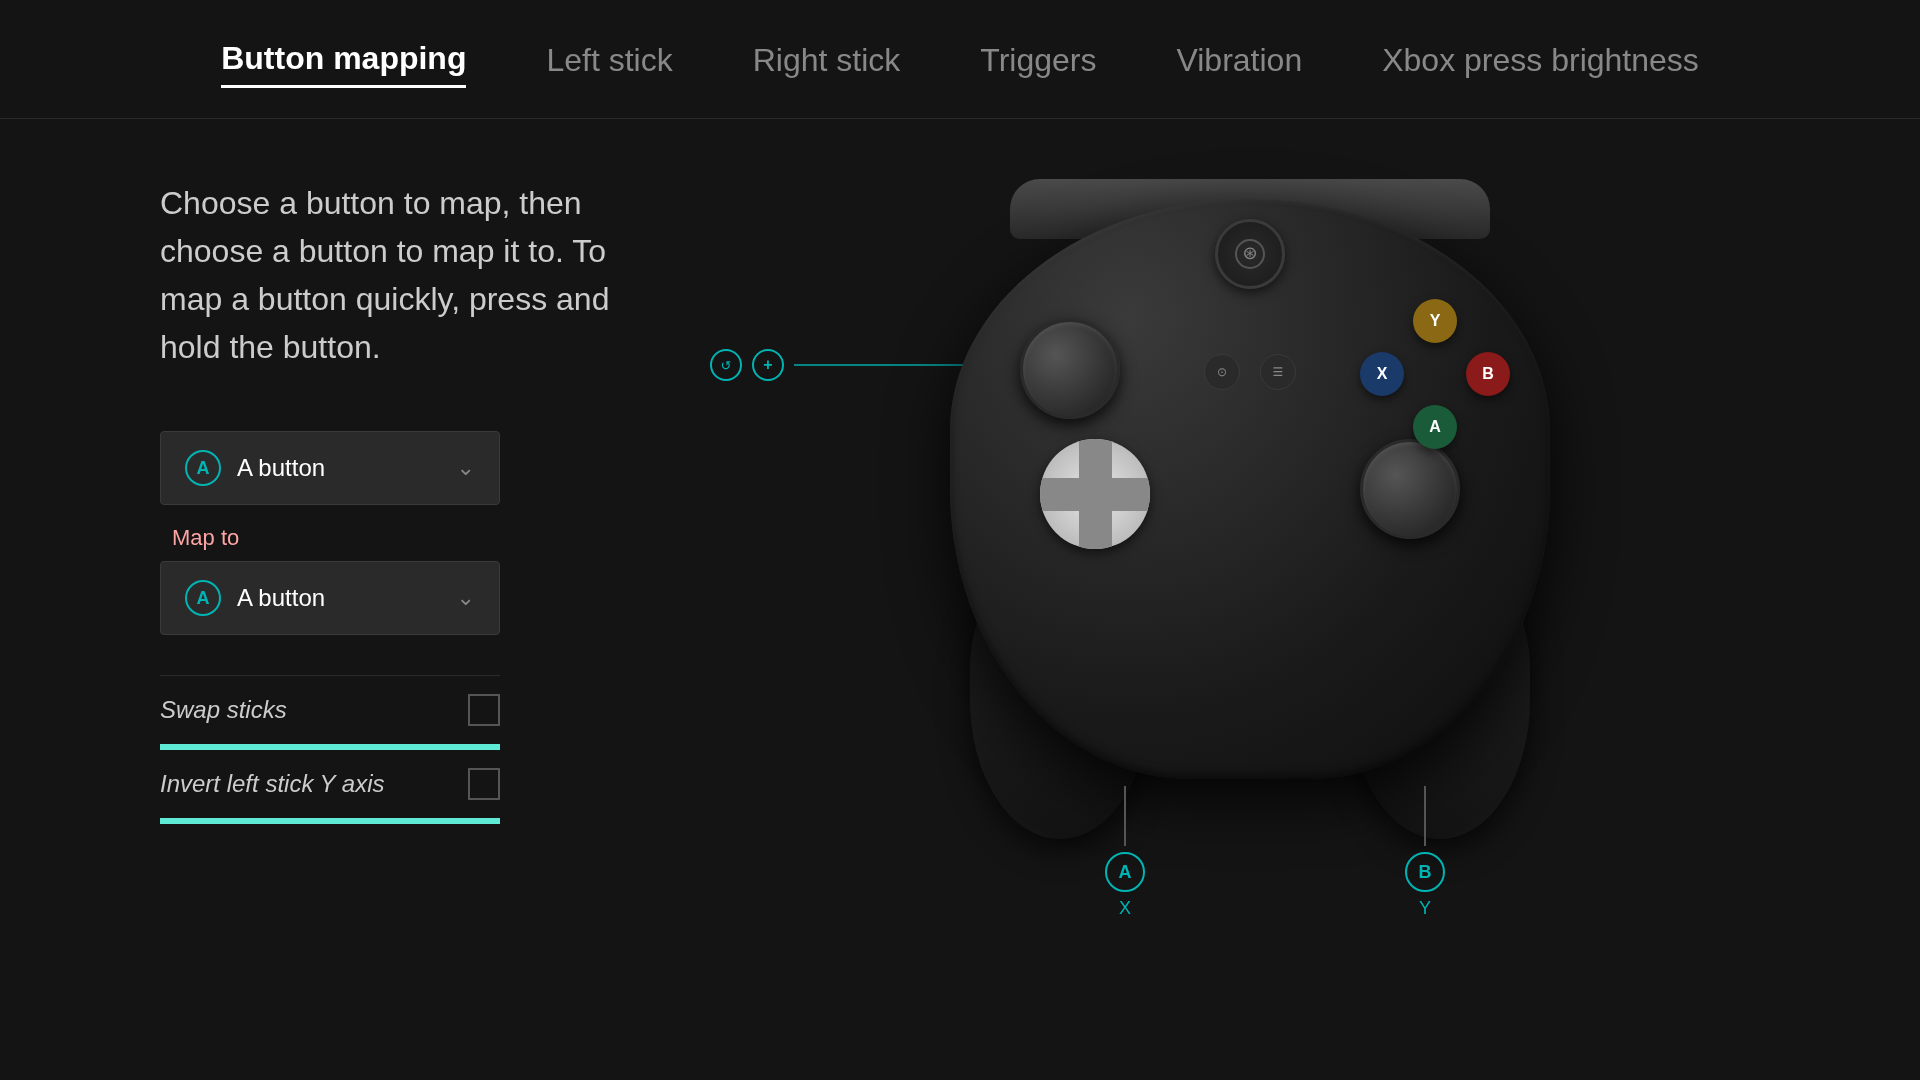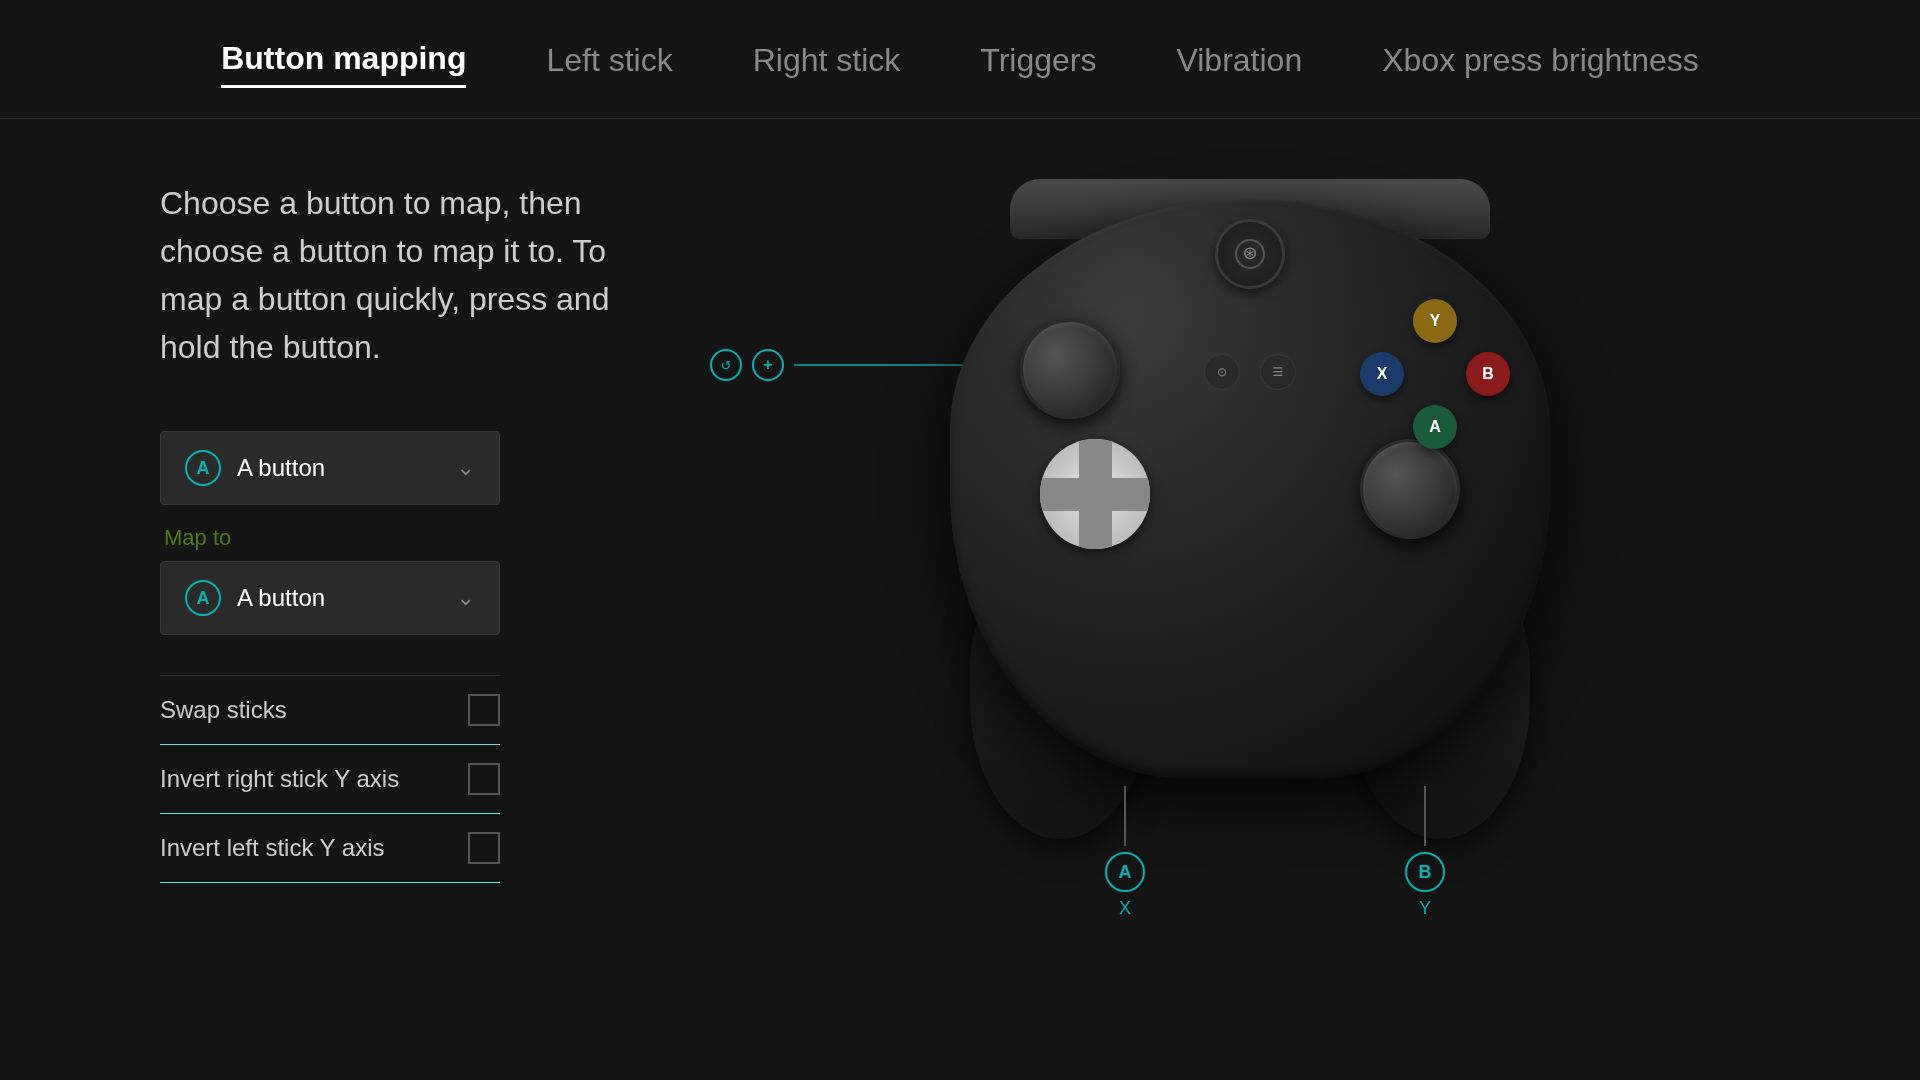--- a/index.html
+++ b/index.html
@@ -93,35 +93,36 @@
       color: #ffffff;
     }
 
     .dropdown .chevron {
       color: #888888;
       font-size: 22px;
     }
 
     .map-to-label {
       font-size: 22px;
-      color: #4d7c0f;
-      margin: 20px 4px 10px;
+      color: #fca5a5;
+      margin: 20px 12px 10px;
     }
 
     
     .checkbox-group {
       margin-top: 40px;
       width: 340px;
     }
 
     .checkbox-item {
       display: flex;
       align-items: center;
       padding: 18px 0;
-      border-bottom: 1px solid #5eead4;
+      border-bottom: 6px solid #5eead4;
+      font-style: italic;
     }
 
     .checkbox-item:first-child {
       border-top: 1px solid #2a2a2a;
     }
 
     .checkbox-item .cb-label {
       flex: 1;
       font-size: 24px;
       color: #cccccc;
@@ -359,24 +360,20 @@
       <span class="label">A button</span>
       <span class="chevron">⌄</span>
     </div>
 
     <div class="checkbox-group">
       <div class="checkbox-item">
         <span class="cb-label">Swap sticks</span>
         <div class="checkbox-box"></div>
       </div>
       <div class="checkbox-item">
-        <span class="cb-label">Invert right stick Y axis</span>
-        <div class="checkbox-box"></div>
-      </div>
-      <div class="checkbox-item">
         <span class="cb-label">Invert left stick Y axis</span>
         <div class="checkbox-box"></div>
       </div>
     </div>
 
   </div>
 
   <div class="right-panel">
 
     <div style="position:absolute; top:190px; left:-30px; display:flex; align-items:center; gap:10px;">

